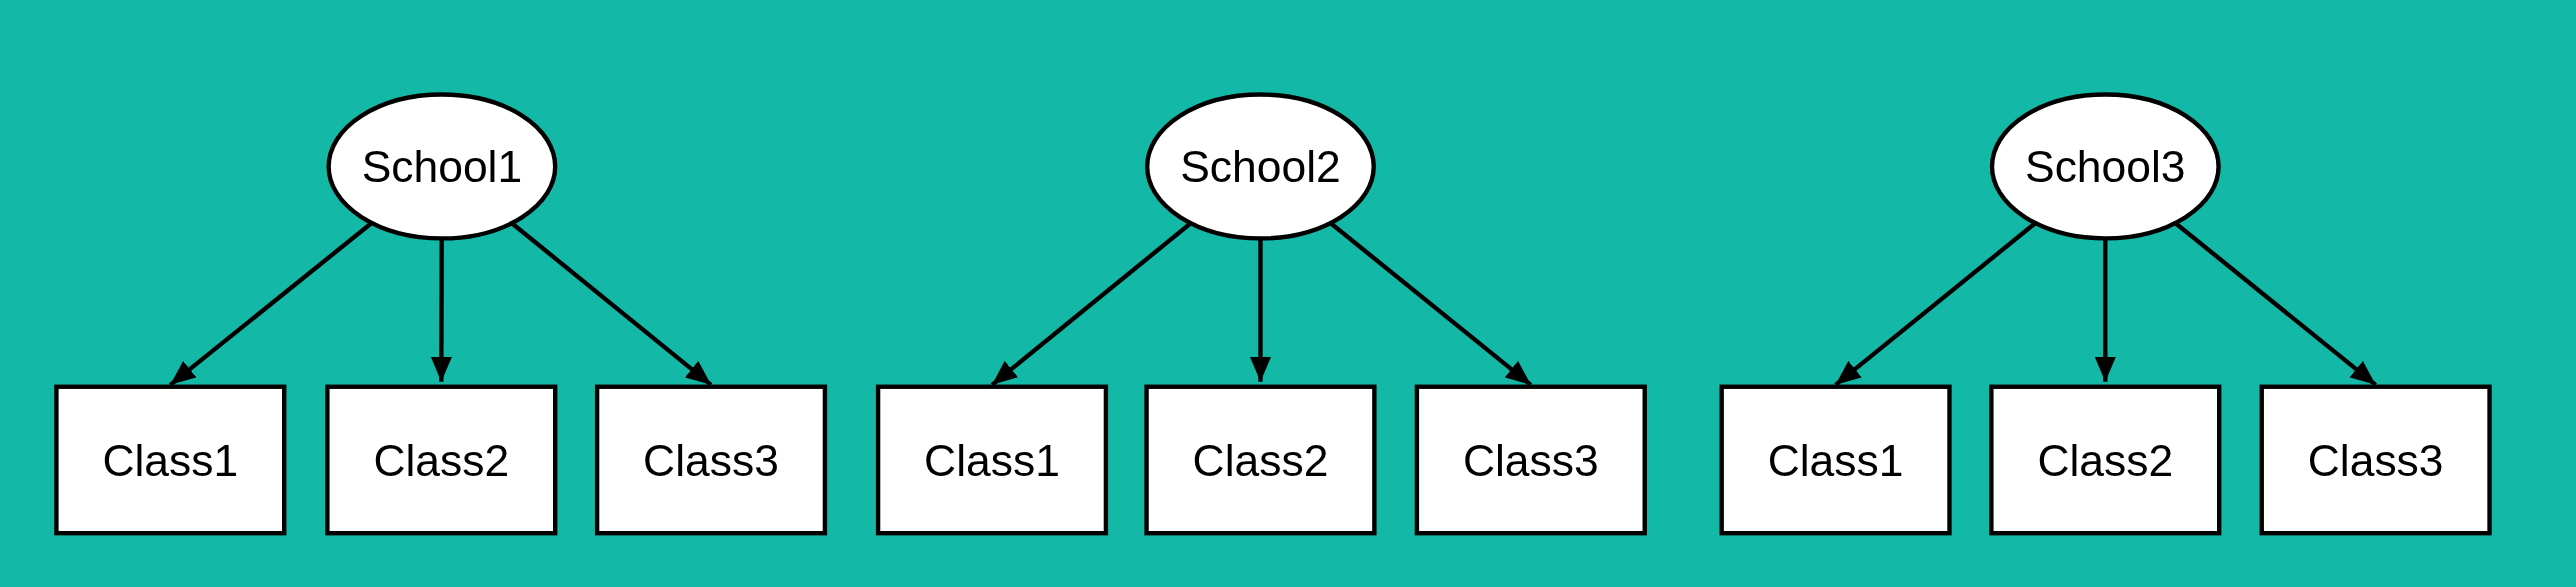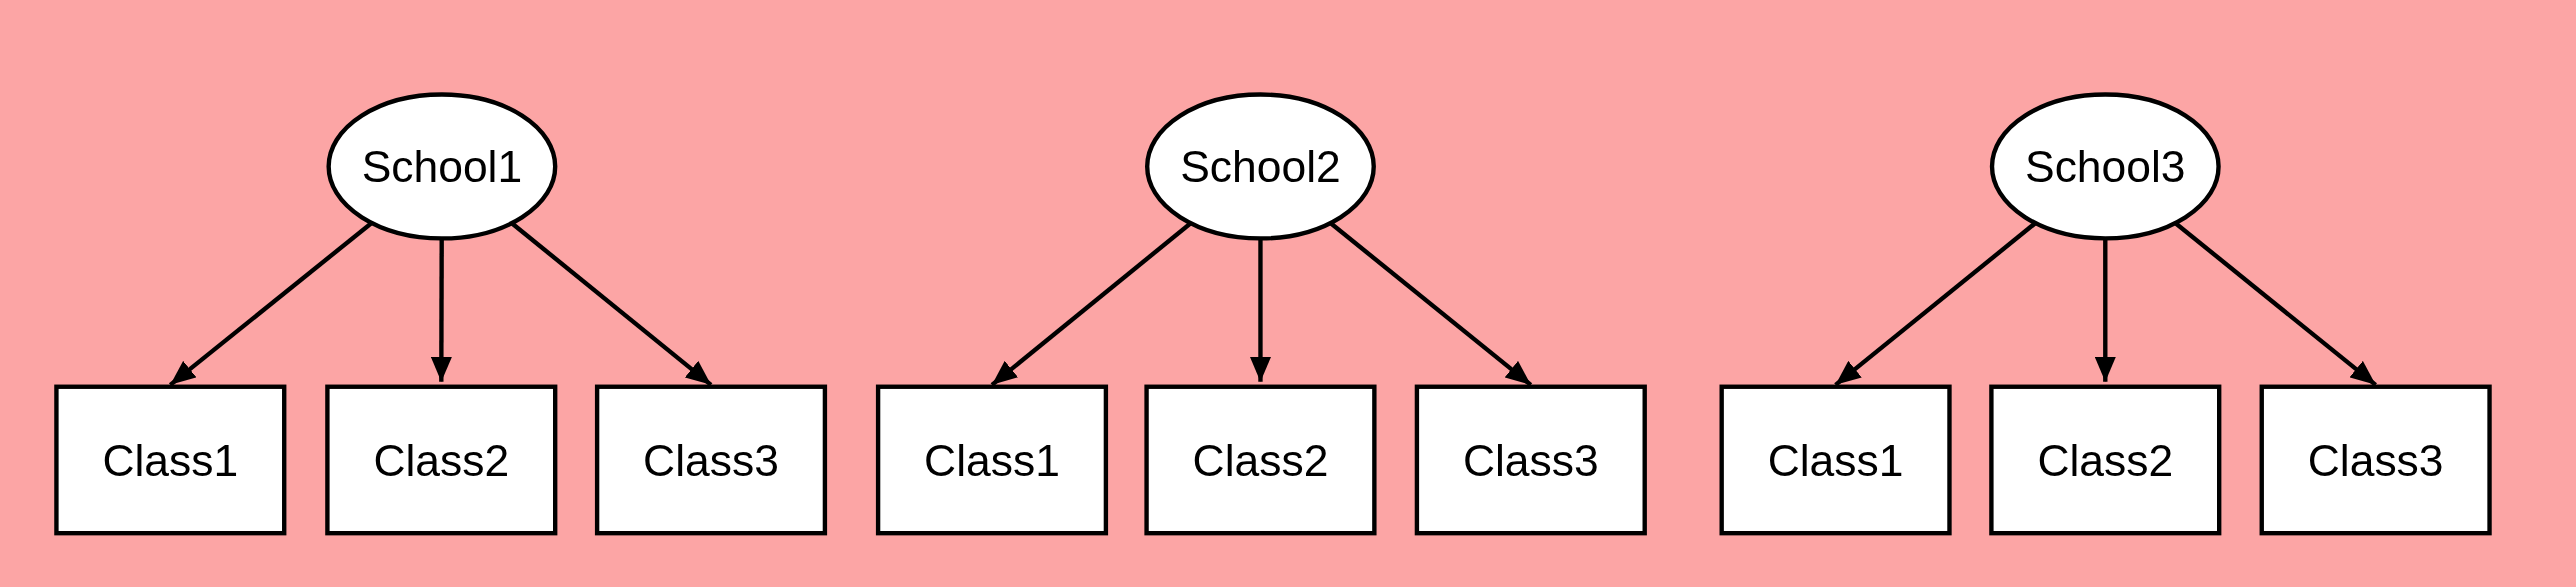--- a/index.html
+++ b/index.html
@@ -3,21 +3,21 @@
 <meta charset="utf-8">
 <style>
   html, body {
     margin: 0;
     padding: 0;
     background: #ffffff;
   }
   .canvas {
     width: 2576px;
     height: 587px;
-    background: #fca5a5;
+    background: #14b8a6;
     overflow: hidden;
   }
   .canvas svg {
     display: block;
     width: 100%;
     height: 100%;
   }
   .node-label {
     font-family: "Liberation Sans", sans-serif;
     font-size: 71px;

